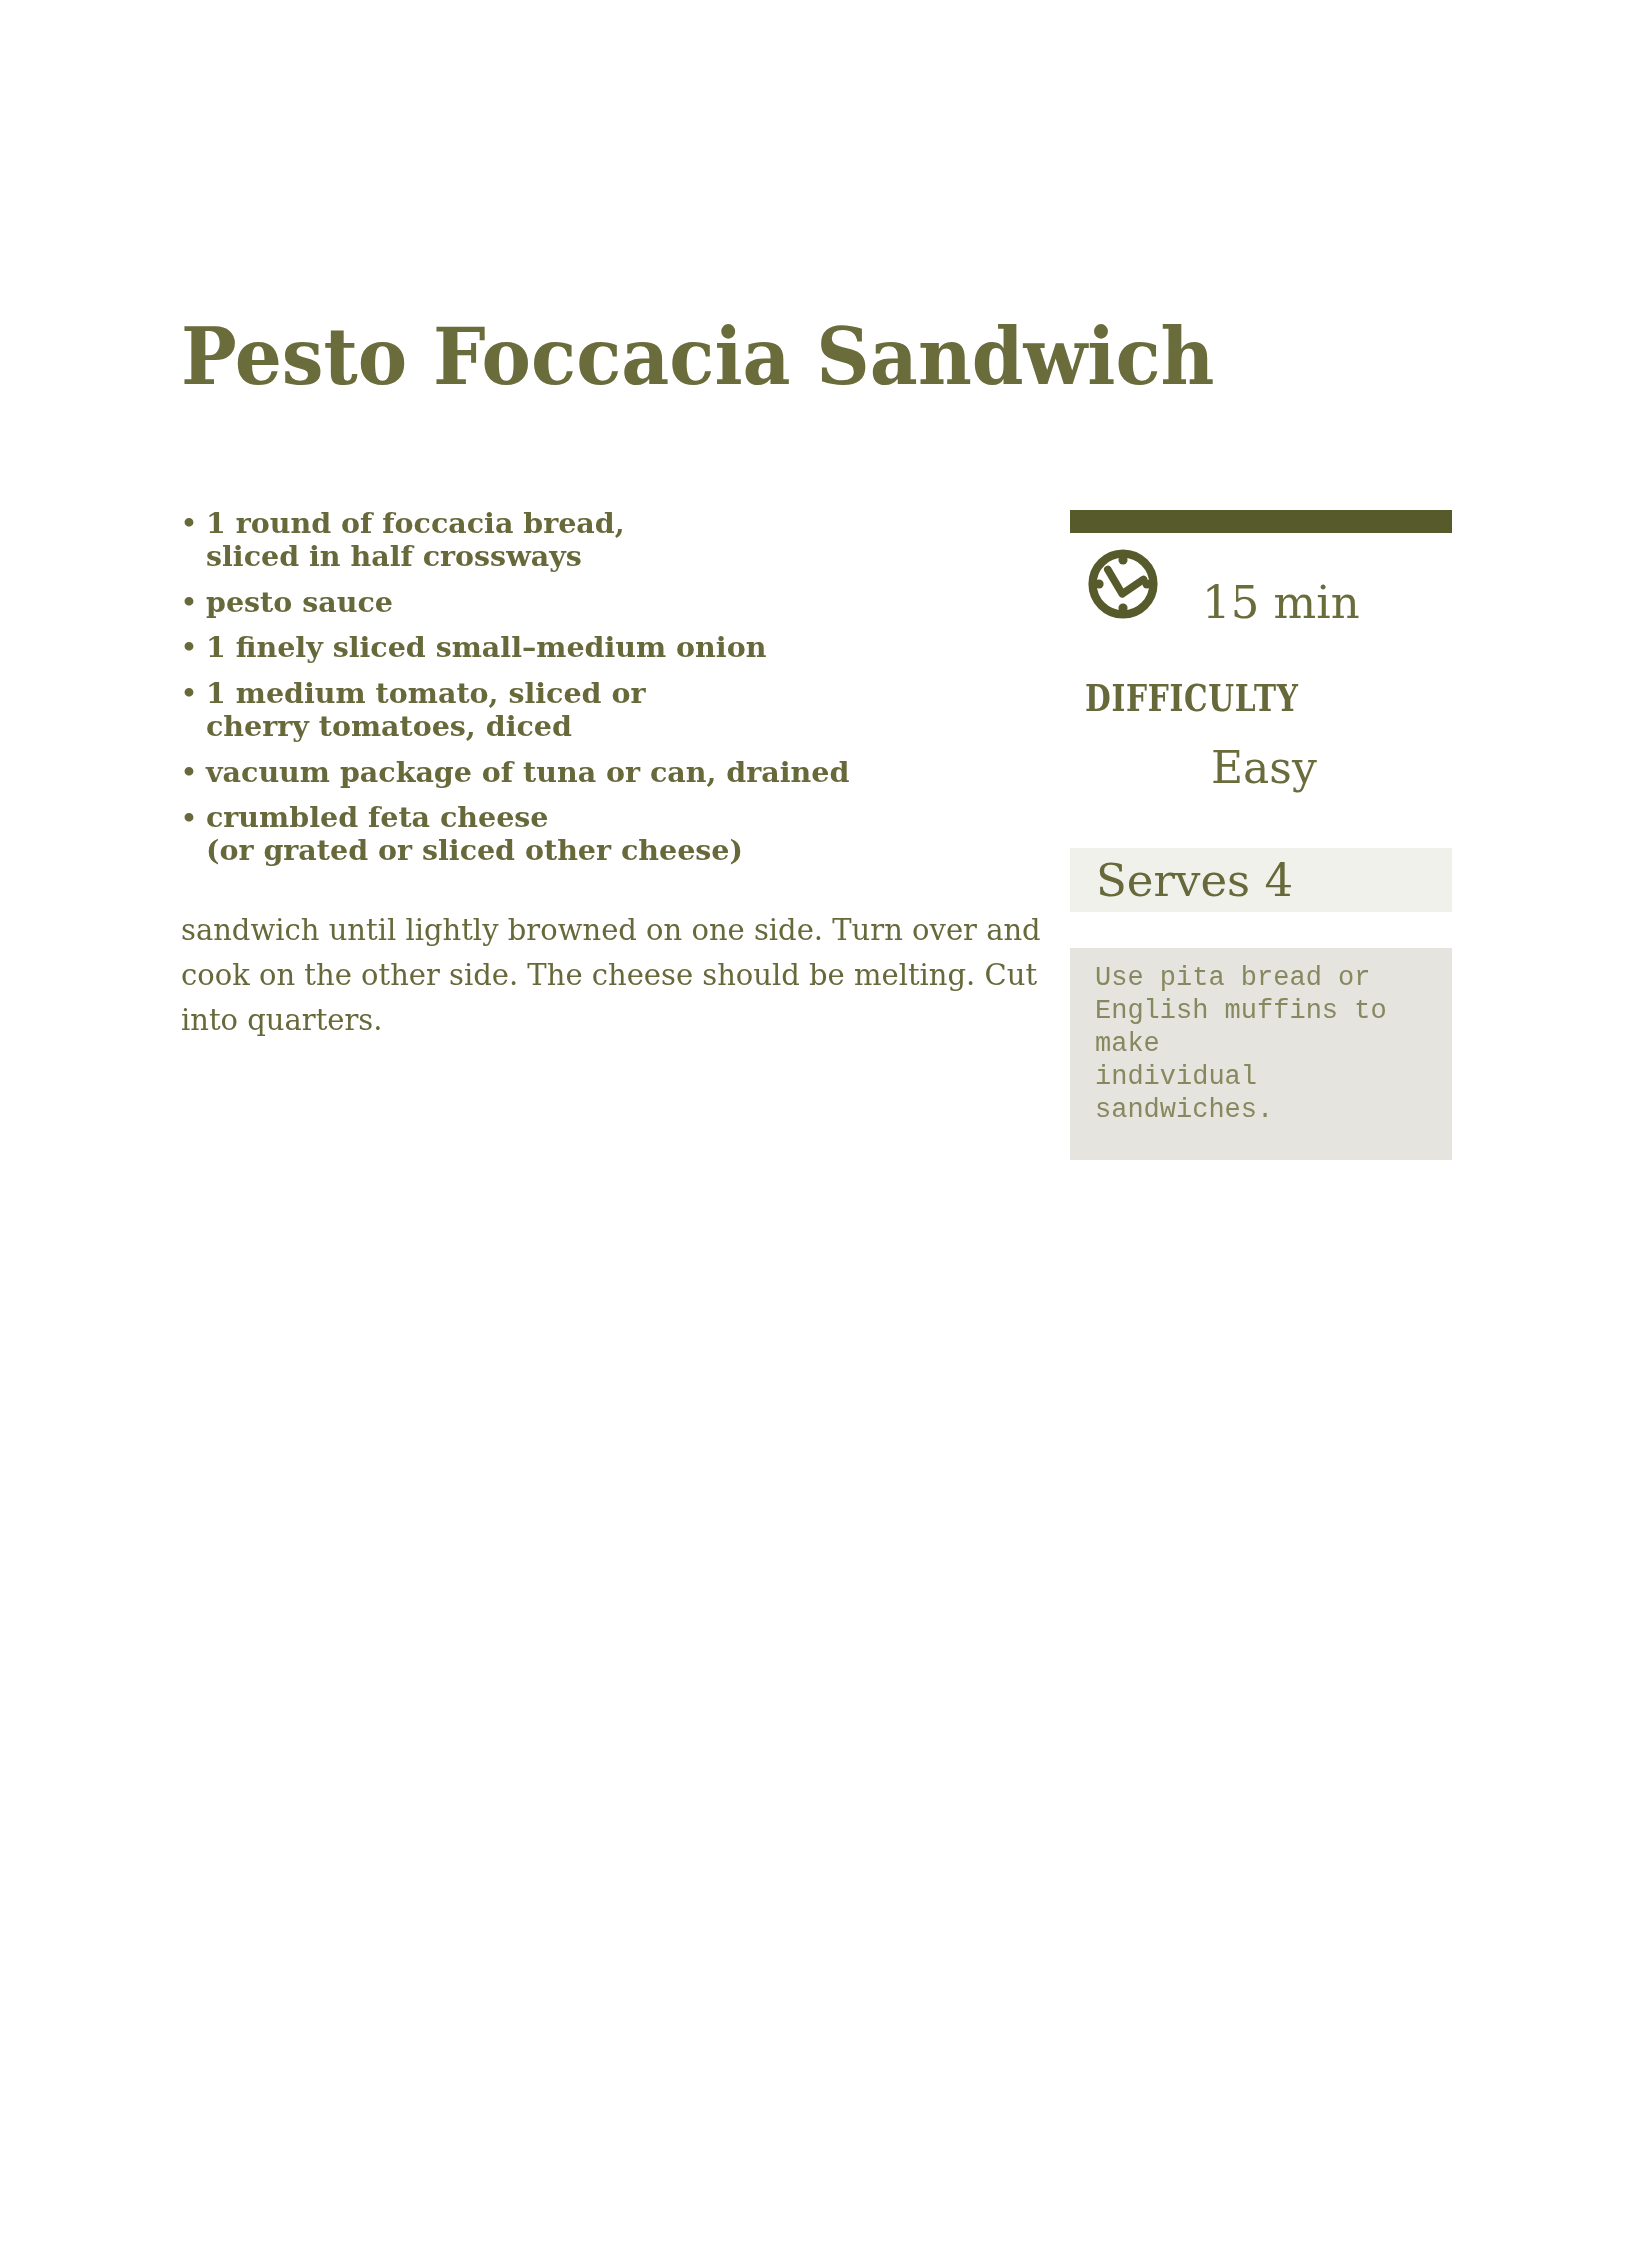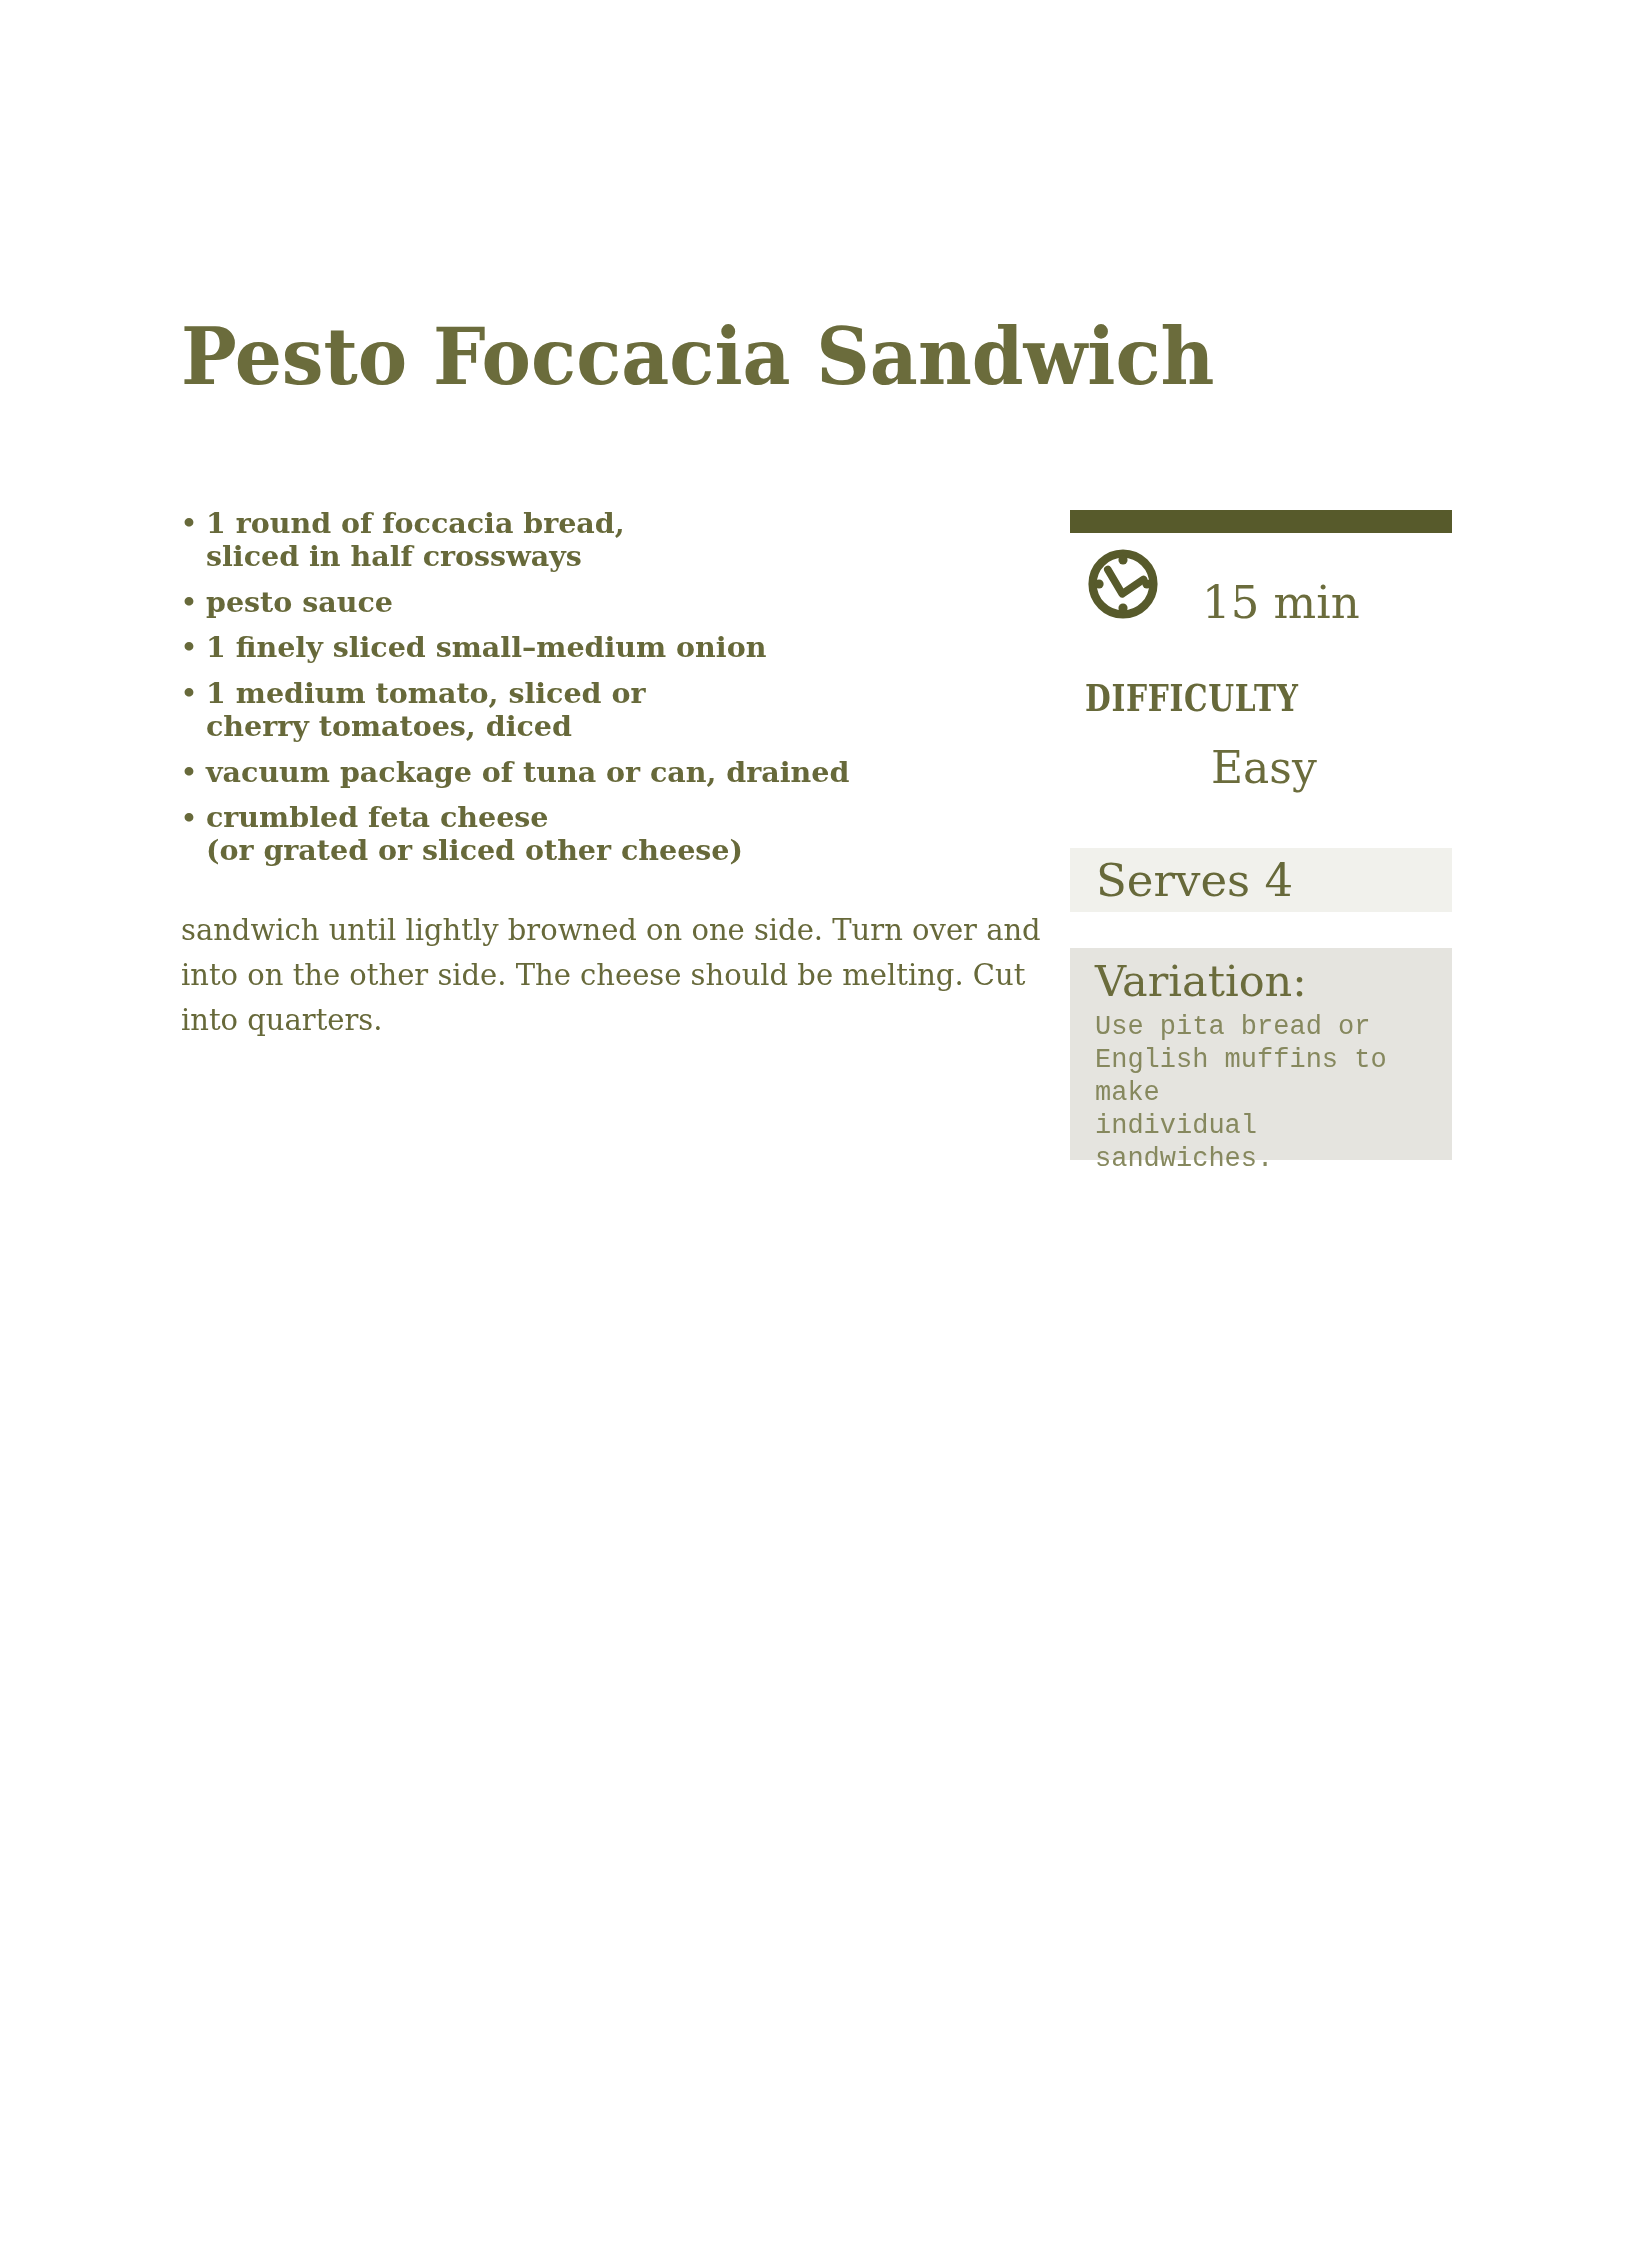--- a/index.html
+++ b/index.html
@@ -89,21 +89,21 @@
       <div class="ing-item">
         <span class="bullet">•</span>
         <div class="ing-line">crumbled feta cheese</div>
         <div class="ing-line">(or grated or sliced other cheese)</div>
       </div>
     </div>
 
   <div class="instructions">
       <div class="para">
         <div class="para-line">sandwich until lightly browned on one side. Turn over and</div>
-        <div class="para-line">into on the other side. The cheese should be melting. Cut</div>
+        <div class="para-line">cook on the other side. The cheese should be melting. Cut</div>
         <div class="para-line">into quarters.</div>
       </div>
     </div>
 
   <div class="sidebar-bar"></div>
 
   <svg class="clock" viewBox="0 0 100 100">
     <circle cx="50" cy="50" r="40" fill="none" stroke="#575a2b" stroke-width="11"></circle>
     <circle cx="50" cy="18.5" r="6" fill="#575a2b"></circle>
     <circle cx="81.5" cy="50" r="6" fill="#575a2b"></circle>
@@ -115,21 +115,20 @@
   <div class="time-value">15 min</div>
 
   <div class="difficulty-label">DIFFICULTY</div>
   <div class="difficulty-value">Easy</div>
 
   <div class="serves-box">
     <span class="serves-label">Serves 4</span>
   </div>
 
   <div class="variation-box">
-    <div class="variation-heading">Variation:</div>
     <div class="variation-note">
         <div class="note-line">Use pita bread or</div>
         <div class="note-line">English muffins to make</div>
         <div class="note-line">individual sandwiches.</div>
       </div>
   </div>
 
 </div>
 
 

